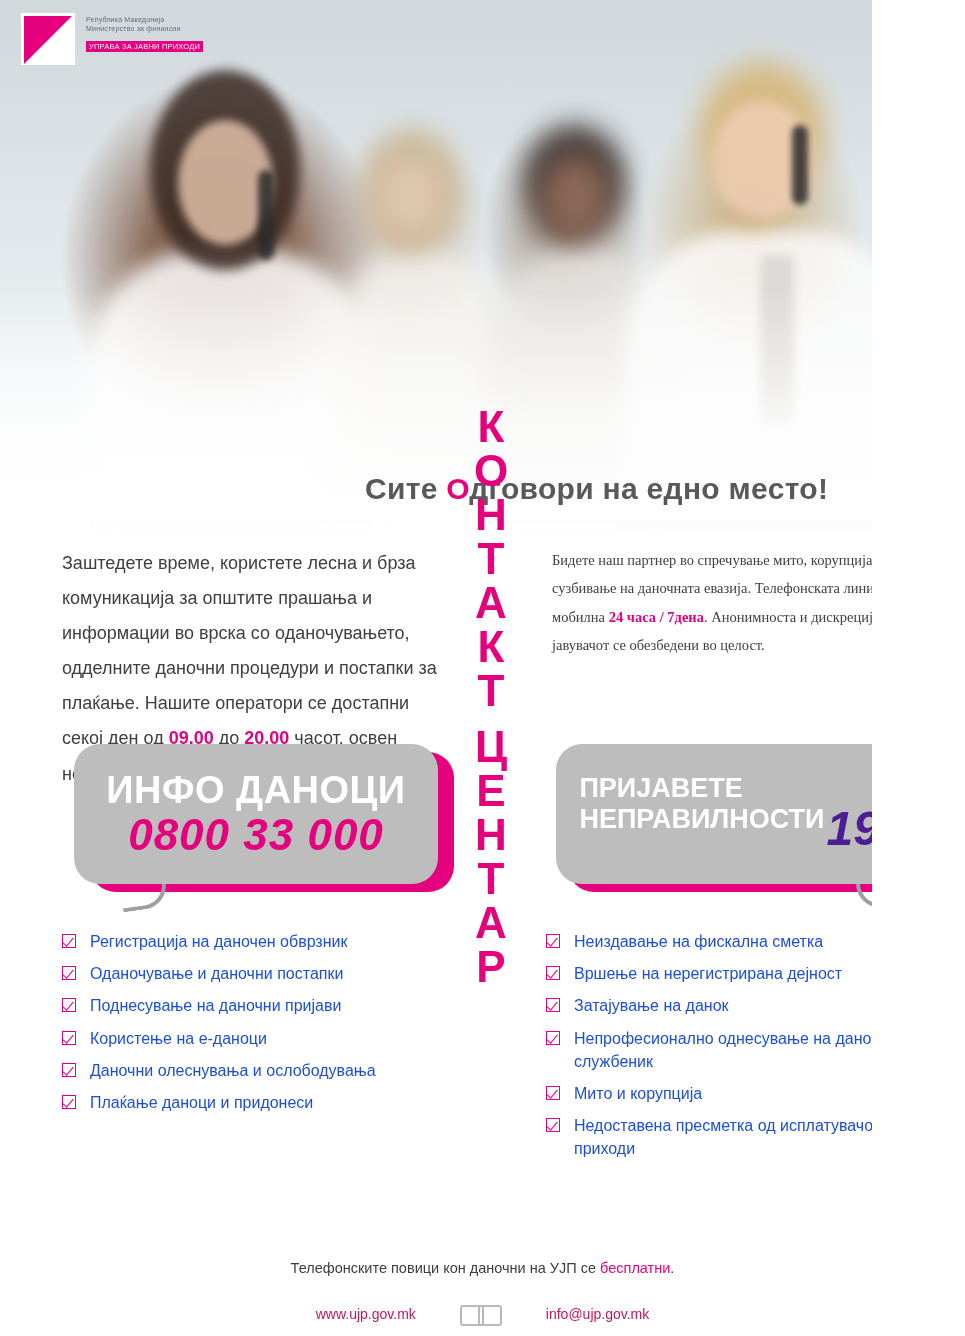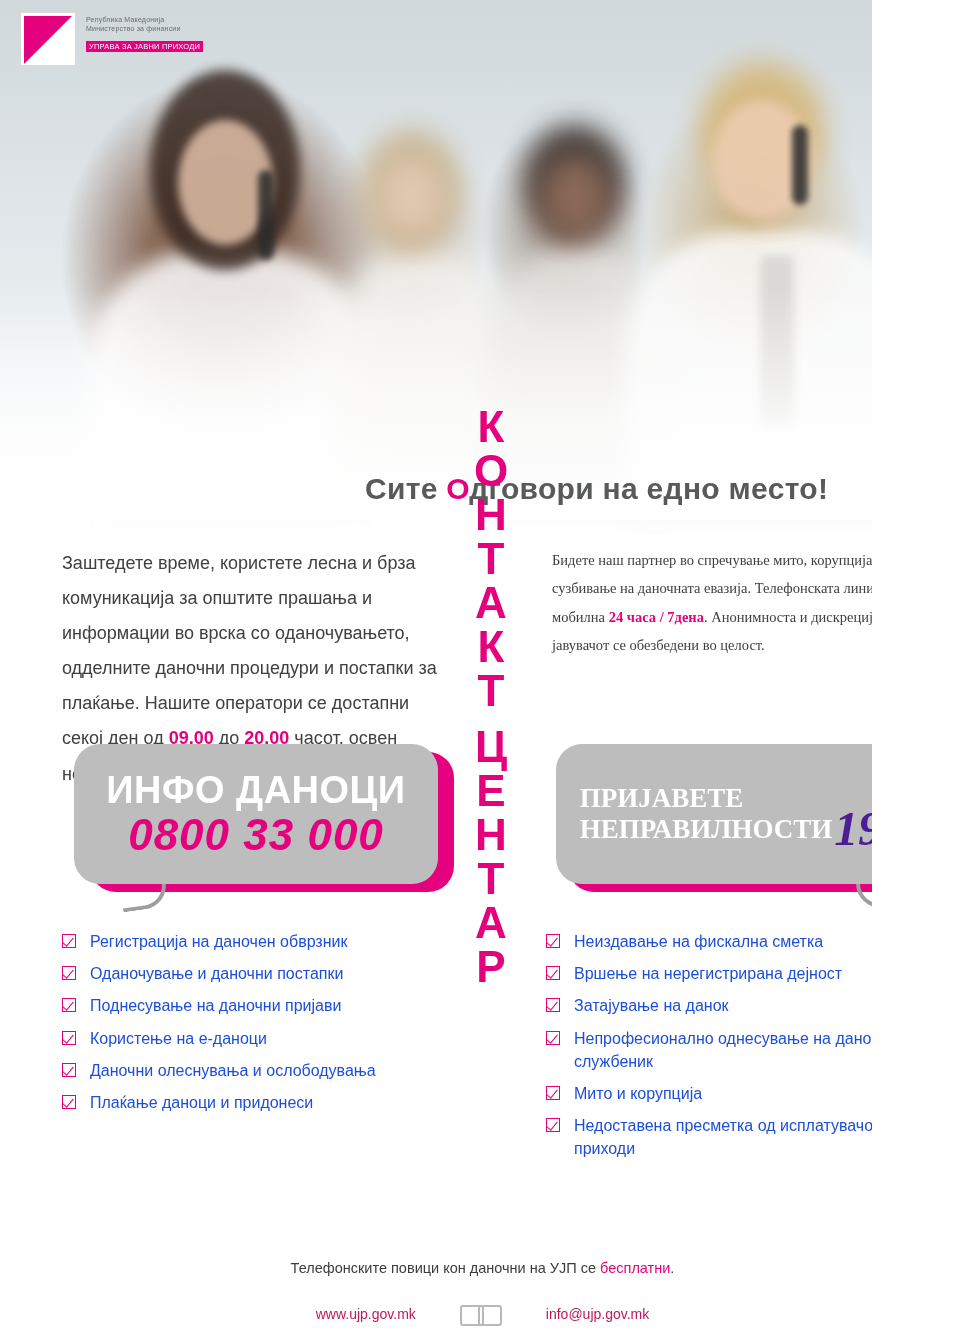--- a/index.html
+++ b/index.html
@@ -102,21 +102,21 @@
     background:#e5007d; border-radius:26px;
   }
   .bubble {
     position:absolute; left:22px; top:2px; width:364px; height:140px;
     background:#bdbdbd; border-radius:26px;
     display:flex; flex-direction:column; align-items:center; justify-content:center;
   }
   .bubble.right-b { left:26px; }
   .bub-title { color:#ffffff; font-size:38px; font-weight:bold; letter-spacing:.5px; }
   .bub-number { color:#e5007d; font-size:44px; font-weight:bold; font-style:italic; letter-spacing:1px; margin-top:-2px;}
-  .bub-row { display:flex; align-items:center; gap:2px;font-family:Liberation Serif, serif; }
+  .bub-row { display:flex; gap:2px; }
   .bub-row .lbl { color:#ffffff; font-size:27px; font-weight:bold;}
   .bub-row .num { color:#4c1d95; font-size:48px; font-weight:bold; font-style:italic;margin-top:28px;}
   .bub-lines { display:flex; flex-direction:column; align-items:flex-start; padding-left:10px;}
 
   
   .handset { position:absolute; width:74px; height:110px; }
   .handset.l { left:34px; top:62px; transform: rotate(-8deg); }
   .handset.r { left:332px; top:60px; transform: scaleX(-1) rotate(-8deg); }
   .hs-body {
     position:absolute; left:16px; top:0; width:26px; height:72px;

